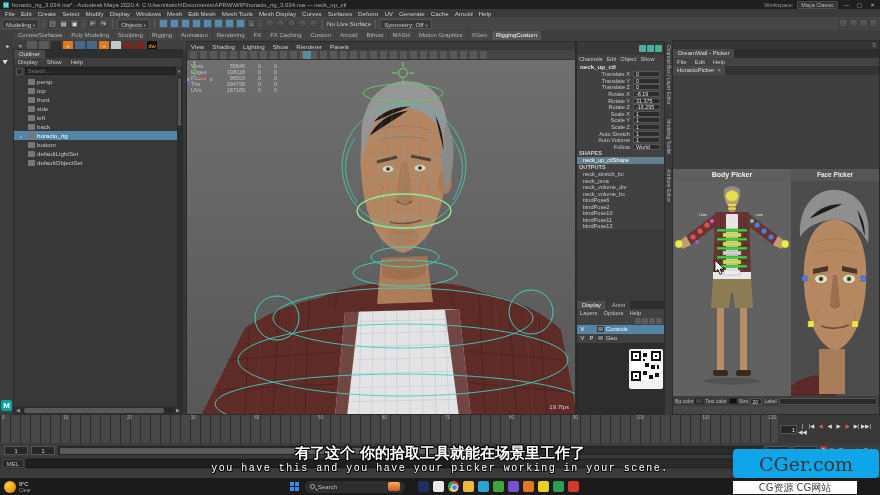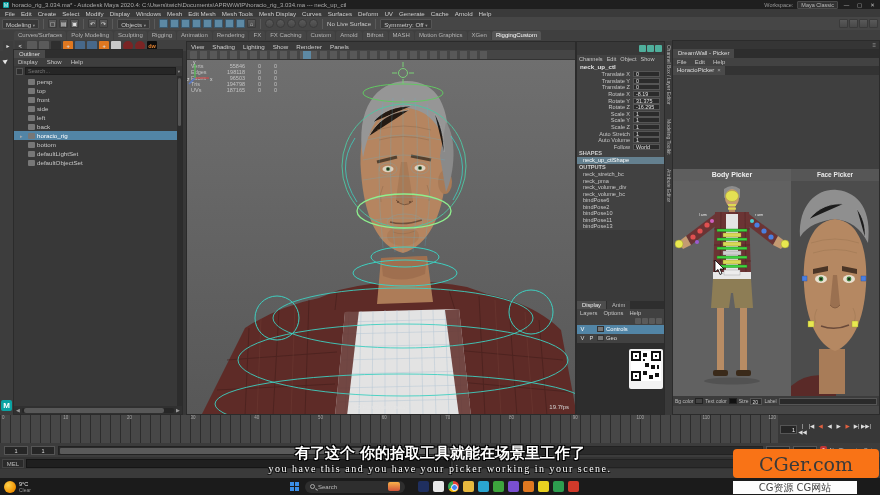--- a/index.html
+++ b/index.html
@@ -158,22 +158,22 @@
   .searchpill{width:100px;height:12px;background:#2e2e2e;border-radius:6px;display:flex;align-items:center;gap:3px;padding:0 5px;font-size:6px;color:#bbb}
   .mag{width:5px;height:5px;border:1px solid #aaa;border-radius:50%;position:relative}
   .mag:after{content:"";position:absolute;left:4px;top:4px;width:3px;height:1px;background:#aaa;transform:rotate(40deg)}
   .spic{margin-left:auto;width:12px;height:9px;border-radius:2px;background:linear-gradient(#f9b24a,#d2543a)}
   .apps{display:flex;gap:4px;margin-left:8px}
   .app{width:11px;height:11px;border-radius:2px}
   .app.chrome{border-radius:50%;background:conic-gradient(#ea4335 0 33%,#fbbc05 0 66%,#34a853 0 100%);position:relative}
   .app.chrome:after{content:"";position:absolute;left:3px;top:3px;width:5px;height:5px;border-radius:50%;background:#4285f4;border:1px solid #fff}
   
   .subtitle-cn{left:0;top:444px;width:880px;text-align:center;font-size:15px;font-weight:bold;color:#fff;z-index:25;text-shadow:1px 1px 0 #000,-1px 1px 0 #000,1px -1px 0 #000,-1px -1px 0 #000;font-family:"DejaVu Sans",sans-serif}
-  .subtitle-en{left:0;top:463px;width:880px;text-align:center;font-size:10px;color:#fff;z-index:25;letter-spacing:1.5px;text-shadow:1px 1px 0 #000,-1px 1px 0 #000;font-family:Liberation Serif, serif}
-  .wm1{left:733px;top:449px;width:146px;height:29px;background:#f97316;border-radius:4px;z-index:26;display:flex;align-items:center;justify-content:center;font-size:19px;color:#3a3a3a;font-family:"DejaVu Serif",serif}
+  .subtitle-en{left:0;top:463px;width:880px;text-align:center;font-size:10px;color:#fff;z-index:25;letter-spacing:1.5px;text-shadow:1px 1px 0 #000,-1px 1px 0 #000;font-family:Liberation Mono, monospace}
+  .wm1{left:733px;top:449px;width:146px;height:29px;background:#0ea5e9;border-radius:4px;z-index:26;display:flex;align-items:center;justify-content:center;font-size:19px;color:#3a3a3a;font-family:"DejaVu Serif",serif}
   .wm2{left:733px;top:481px;width:124px;height:13px;background:#fdfdfd;z-index:26;display:flex;align-items:center;justify-content:center;font-size:10px;color:#444;font-family:"DejaVu Sans",sans-serif}
   .qr{left:629px;top:349px;width:34px;height:40px;background:#f2f2f2;border-radius:2px;z-index:24;padding:2px}
   .cursor{left:714px;top:260px;z-index:27;width:12px;height:16px}
 </style>
 </head>
 <body>
 
 <div class="abs titlebar">
   <span class="maya-badge">M</span>
   <span class="tb-title">horacio_rig_3.034.ma* - Autodesk Maya 2020.4: C:\Users\twich\Documents\APRW\WIP\horacio_rig_3.034.ma  ---  neck_up_ctl</span>

